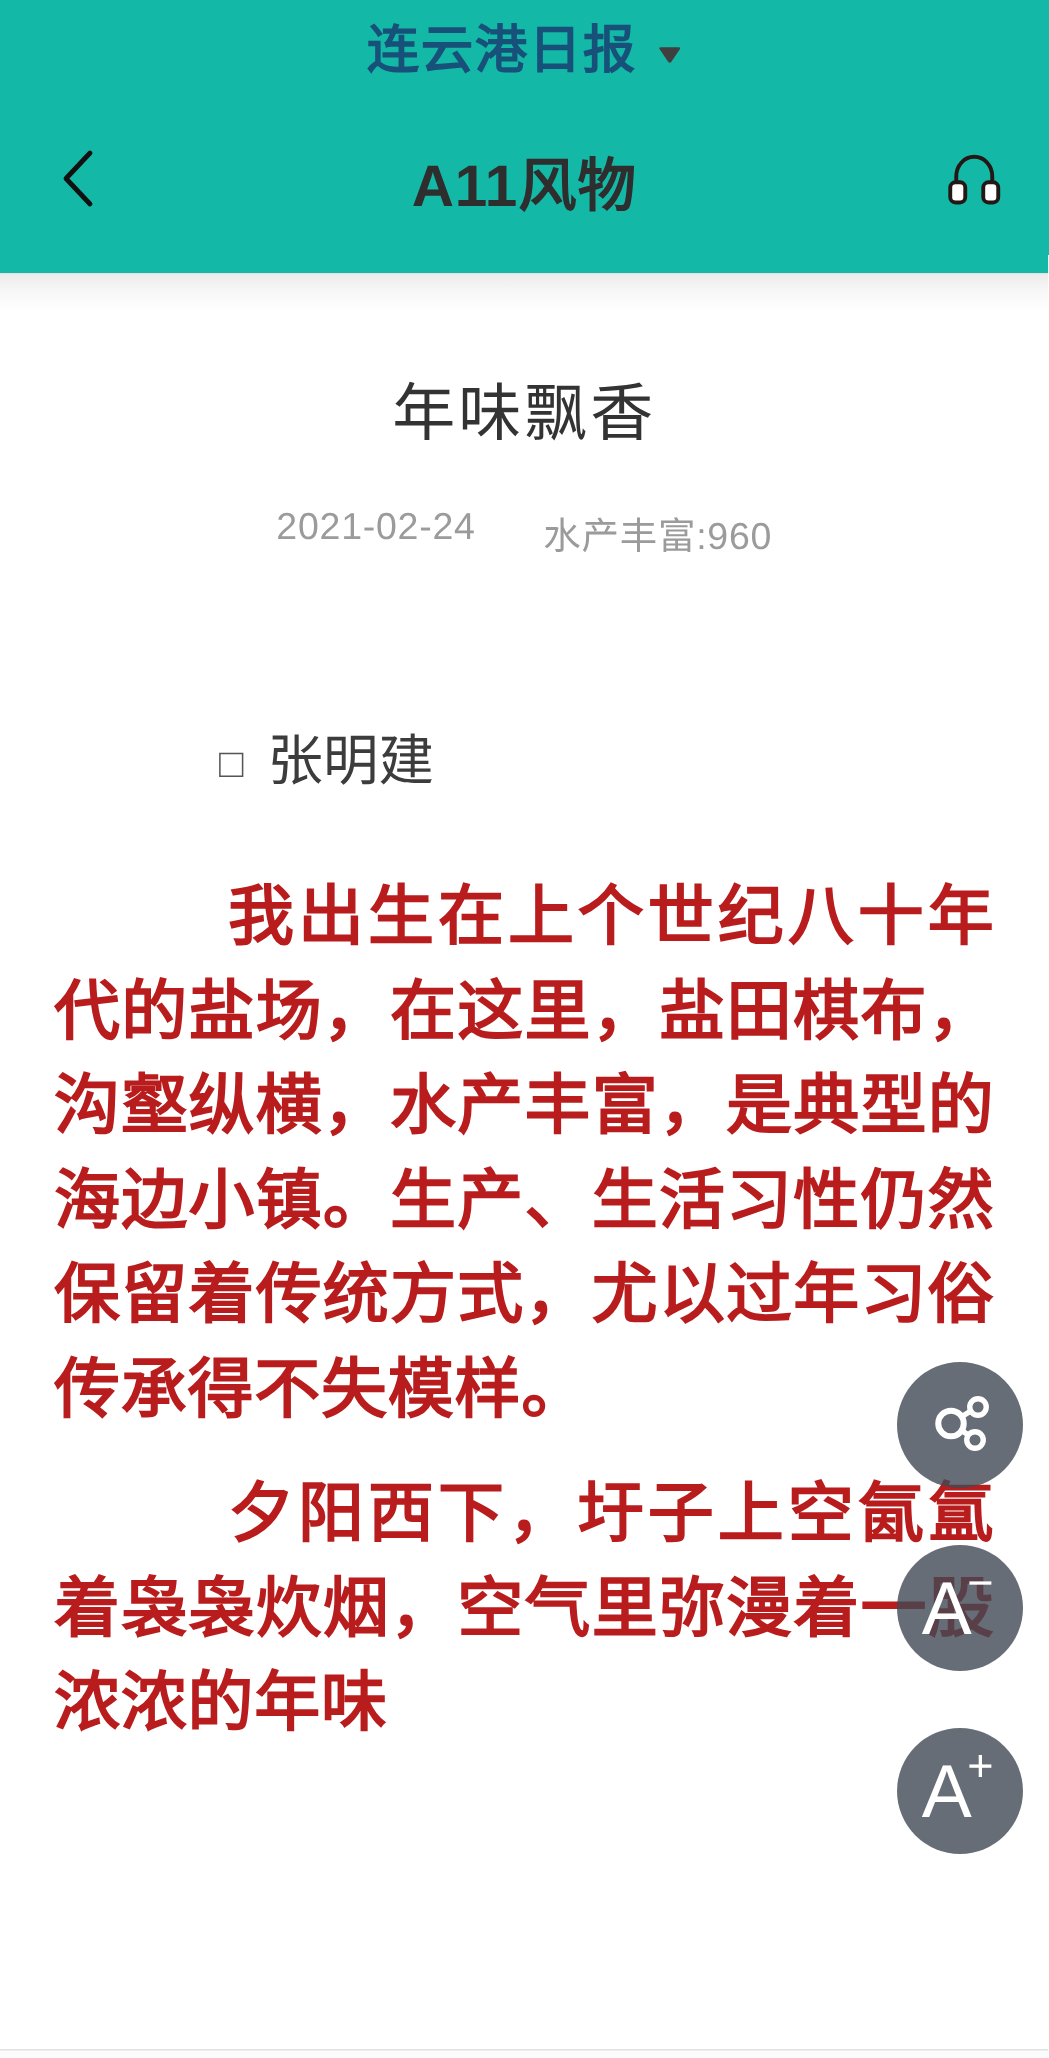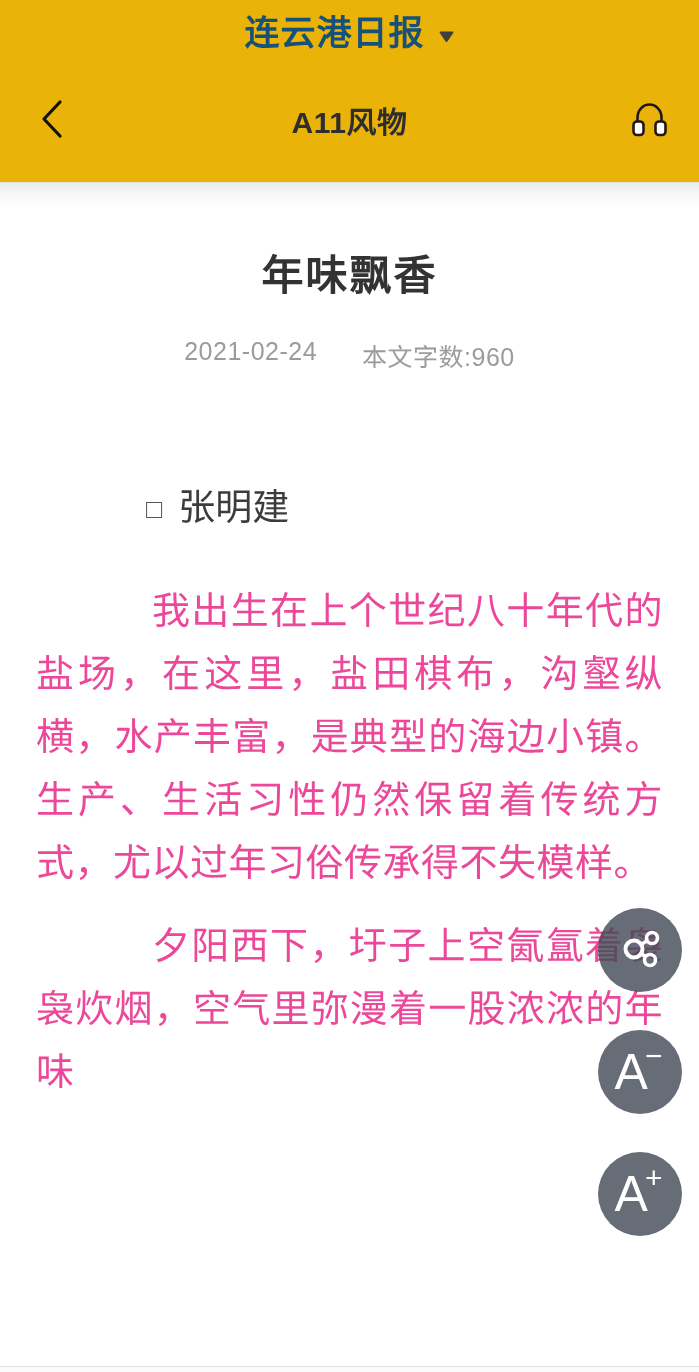--- a/index.html
+++ b/index.html
@@ -9,21 +9,21 @@
   .page {
     position: relative;
     width: 699px;
     height: 1372px;
     margin: 0 auto;
     background: #ffffff;
     overflow: hidden;
   }
 
   
-  .header { background: #eab308; }
+  .header { background: #14b8a6; }
 
   .masthead {
     height: 58px;
     padding-top: 9px;
     display: flex;
     align-items: center;
     justify-content: center;
     gap: 13px;
   }
   .masthead-title {
@@ -37,21 +37,21 @@
   .masthead-caret { display: inline-flex; margin-top: 6px; }
 
   .navbar {
     height: 124px;
     position: relative;
     display: flex;
     align-items: center;
     justify-content: center;
   }
   .nav-title {
-    font-size: 30px;
+    font-size: 39px;
     font-weight: 700;
     color: #2e2e2e;
     letter-spacing: 0.5px;
   }
   .nav-back {
     position: absolute;
     left: 30px;
     top: 50%;
     transform: translateY(-50%);
     width: 44px; height: 56px;
@@ -72,21 +72,21 @@
     height: 26px;
     border-top: 1px solid #e2e2e2;
     background: linear-gradient(to bottom, #ececec 0%, #f7f7f7 45%, #ffffff 100%);
   }
 
   
   .article-title {
     margin-top: 44px;
     text-align: center;
     font-size: 42px;
-    font-weight: 700;
+    font-weight: 400;
     color: #333333;
     letter-spacing: 2px;
     line-height: 1.15;
   }
 
   .meta-row {
     margin-top: 37px;
     display: flex;
     justify-content: center;
     gap: 45px;
@@ -107,26 +107,27 @@
   .author-marker {
     font-size: 27px;
     color: #555555;
     margin-right: 16px;
     vertical-align: 2px;
   }
 
   .article-body { margin-top: 48px; }
   .article-body p {
     margin: 0 36px 20px 36px;
-    font-size: 38px;
+    font-size: 44px;
     line-height: 63px;
-    color: #ec4899;
+    color: #b91c1c;
     text-align: justify;
     text-indent: 116px;
     letter-spacing: 0.5px;
+    font-weight: bold;
   }
 
   
   .fab-stack {
     position: absolute;
     right: 17px;
     top: 908px;
     width: 84px;
     display: flex;
     flex-direction: column;
@@ -206,21 +207,21 @@
     </div>
   </header>
 
   <div class="header-shadow"></div>
 
   <main>
     <h1 class="article-title">年味飘香</h1>
 
     <div class="meta-row">
       <span>2021-02-24</span>
-      <span>本文字数:960</span>
+      <span>水产丰富:960</span>
     </div>
 
     <div class="author-row"><span class="author-marker">□</span><span>张明建</span></div>
 
     <div class="article-body">
       <p>我出生在上个世纪八十年代的盐场，在这里，盐田棋布，沟壑纵横，水产丰富，是典型的海边小镇。生产、生活习性仍然保留着传统方式，尤以过年习俗传承得不失模样。</p>
       <p>夕阳西下，圩子上空氤氲着袅袅炊烟，空气里弥漫着一股浓浓的年味</p>
     </div>
   </main>
 

